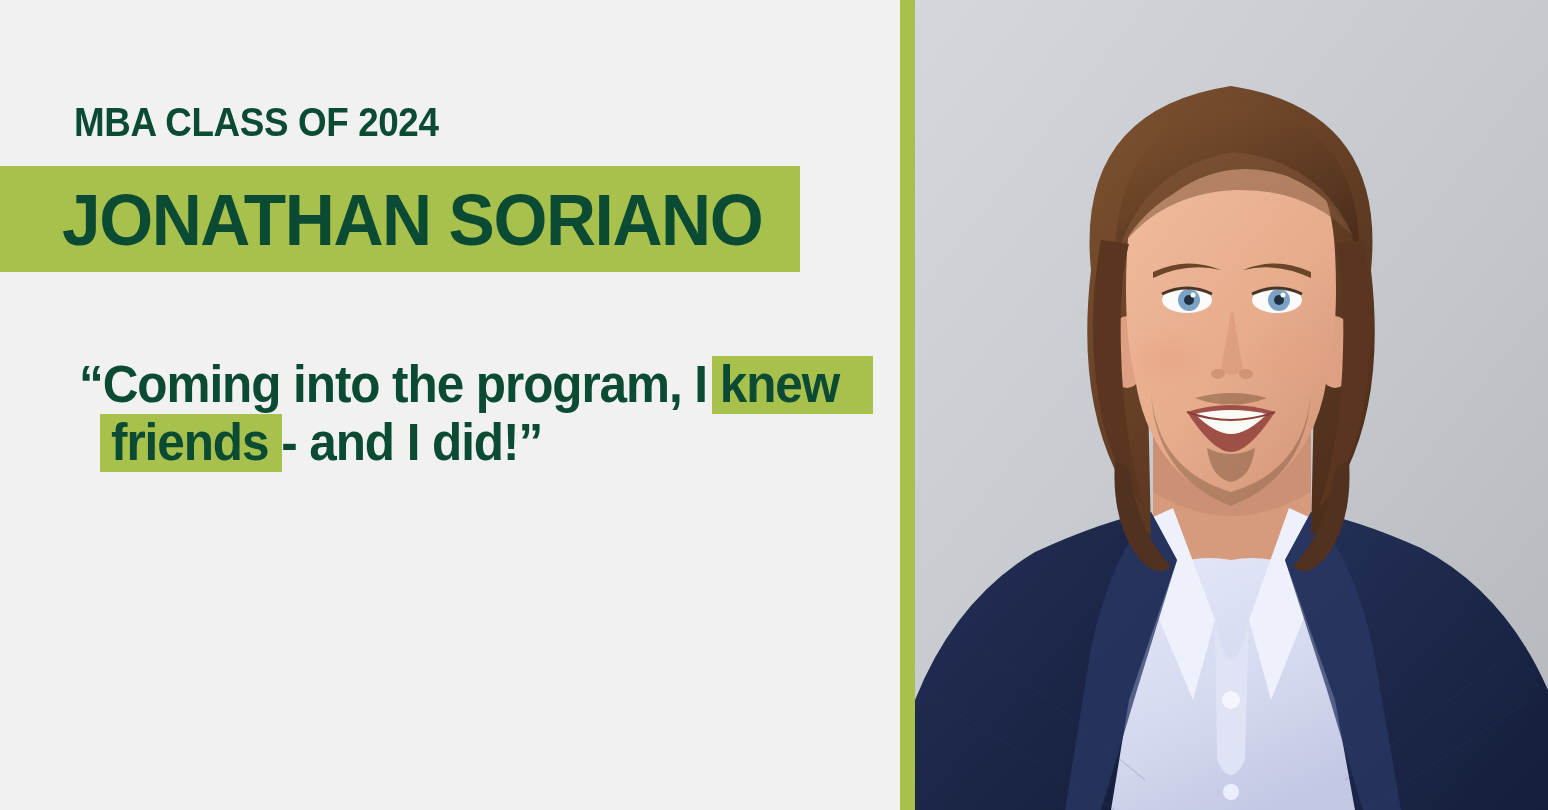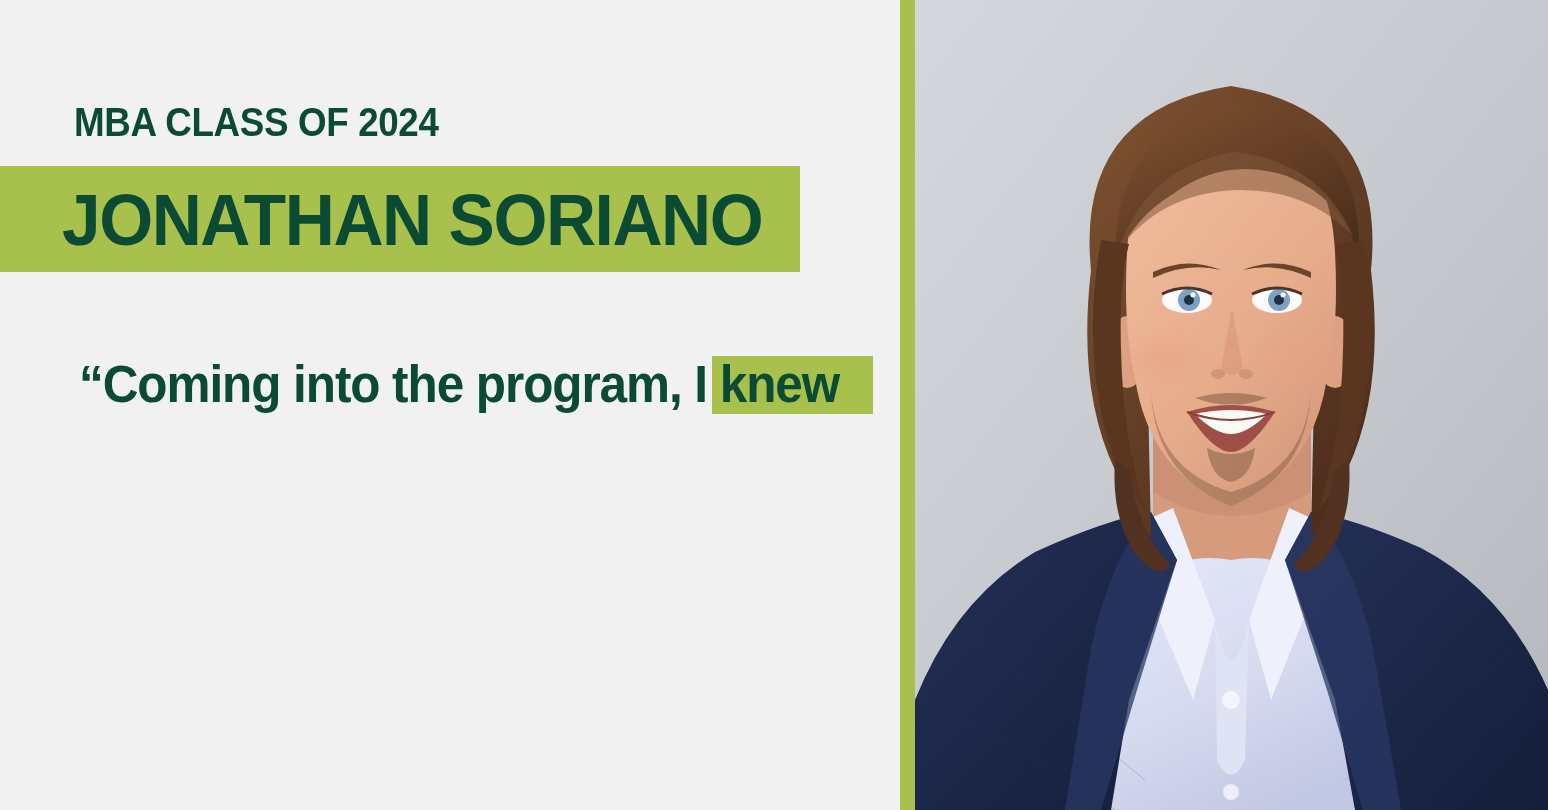--- a/index.html
+++ b/index.html
@@ -177,20 +177,24 @@
 
     <div class="quote-block">
 
       <div class="quote-line l1">
         <div class="hl-band"></div>
         <div class="line-text">“Coming into the program, I knew</div>
       </div>
 
 
 
+      <div class="quote-line l4">
+        <div class="hl-band"></div>
+        <div class="line-text">friends - and I did!”</div>
+      </div>
 
     </div>
   </div>
 
   <div class="divider-bar"></div>
 
   <div class="photo-panel">
     <div class="photo-bg"></div>
 
     <svg class="portrait-svg" viewBox="0 0 633 810" preserveAspectRatio="xMidYMid slice">

